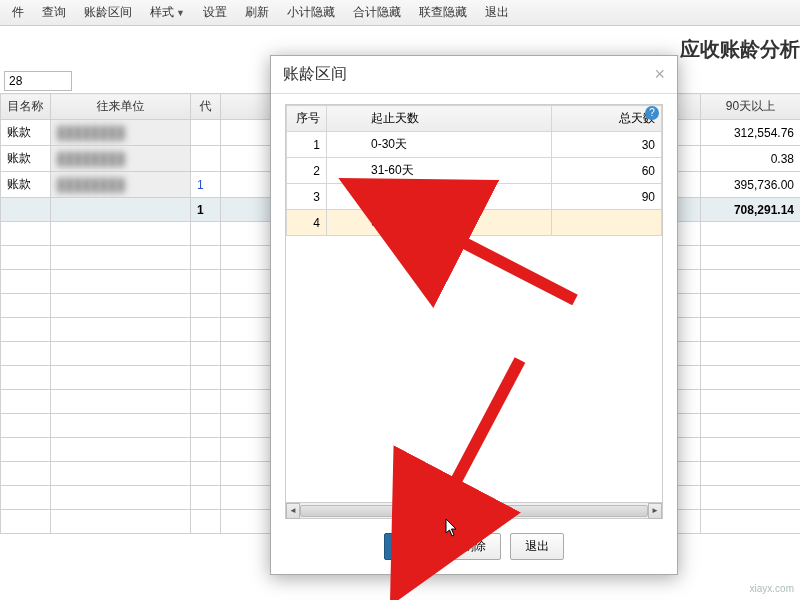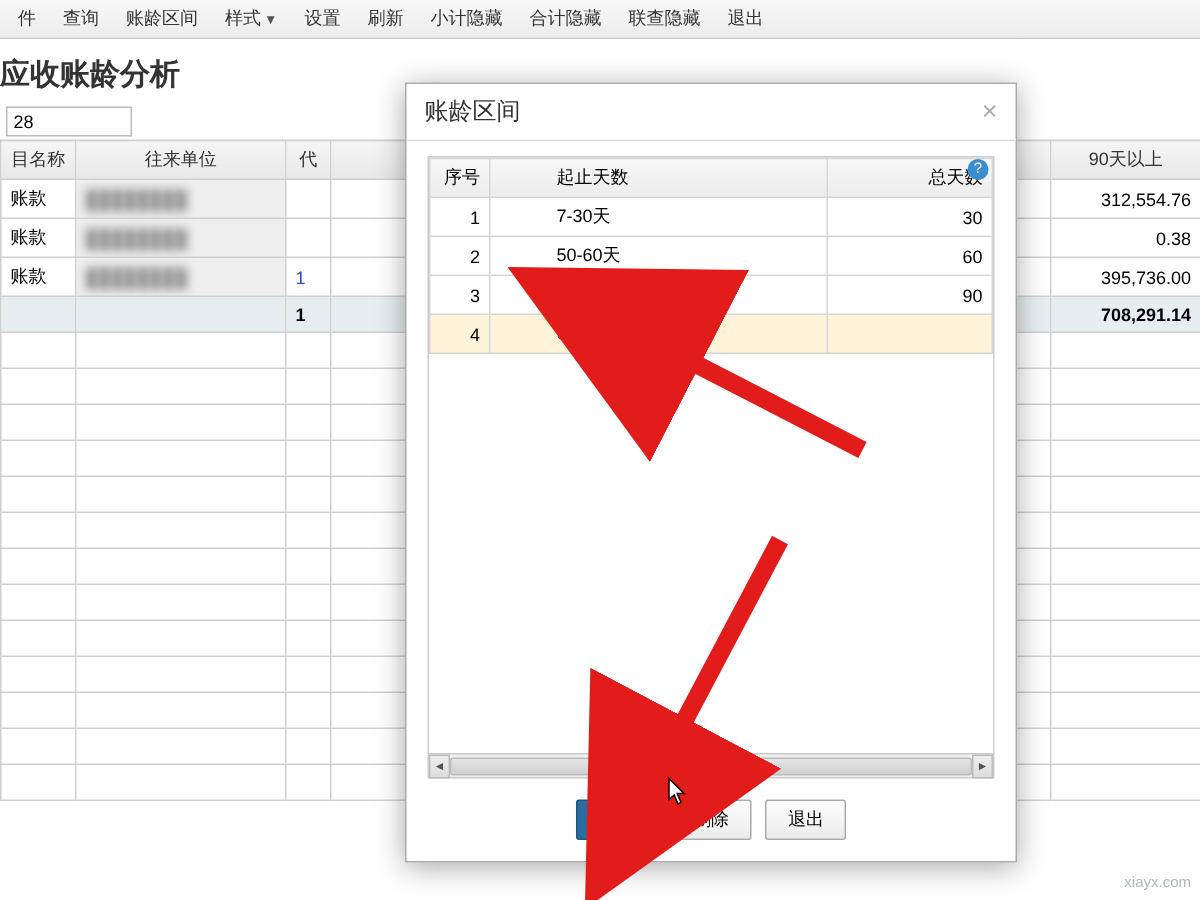--- a/index.html
+++ b/index.html
@@ -4,25 +4,25 @@
 <style>
 * { box-sizing: border-box; margin: 0; padding: 0; }
 body { font-family: "Microsoft YaHei", Arial, sans-serif; font-size: 12px; background: #fff; width: 800px; height: 600px; overflow: hidden; position: relative; }
 
 
 .toolbar { display: flex; align-items: center; background: linear-gradient(#f8f8f8,#ececec); border-bottom: 1px solid #ccc; height: 26px; padding: 0 4px; gap: 2px; }
 .toolbar-item { padding: 3px 8px; color: #333; cursor: pointer; display: flex; align-items: center; gap: 2px; }
 .chev { font-size: 9px; color: #555; }
 
 
-.page-title { text-align: left; font-size: 20px; font-weight: bold; color: #333; padding: 10px 0 6px; }
+.page-title { text-align: right; font-size: 20px; font-weight: bold; color: #333; padding: 10px 0 6px; }
 
 
 .input-row { display: flex; align-items: center; padding: 2px 4px; }
-.input-row input { width: 84px; border: 1px solid #bbb; padding: 2px 4px; font-size: 12px; }
+.input-row input { width: 68px; border: 1px solid #bbb; padding: 2px 4px; font-size: 12px; }
 
 
 .main-grid { width: 100%; border-collapse: collapse; table-layout: fixed; }
 .main-grid th, .main-grid td { border: 1px solid #d0d0d0; padding: 4px 6px; height: 24px; font-size: 12px; white-space: nowrap; overflow: hidden; }
 .main-grid th { background: linear-gradient(#f5f5f5,#e8e8e8); font-weight: normal; color: #333; }
 .main-grid .num { text-align: right; }
 .main-grid .c0 { width: 50px; }
 .main-grid .c1 { width: 140px; }
 .main-grid .c2 { width: 30px; }
 .main-grid .c3 { width: 480px; }
@@ -266,26 +266,26 @@
           <thead>
             <tr>
               <th class="seq">序号</th>
               <th class="range">起止天数</th>
               <th class="days">总天数</th>
             </tr>
           </thead>
           <tbody>
             <tr>
               <td class="seq">1</td>
-              <td class="range">7-30天</td>
+              <td class="range">0-30天</td>
               <td class="days">30</td>
             </tr>
             <tr>
               <td class="seq">2</td>
-              <td class="range">50-60天</td>
+              <td class="range">31-60天</td>
               <td class="days">60</td>
             </tr>
             <tr>
               <td class="seq">3</td>
               <td class="range">61-90天</td>
               <td class="days">90</td>
             </tr>
             <tr class="hl">
               <td class="seq">4</td>
               <td class="range">90天以上!</td>

